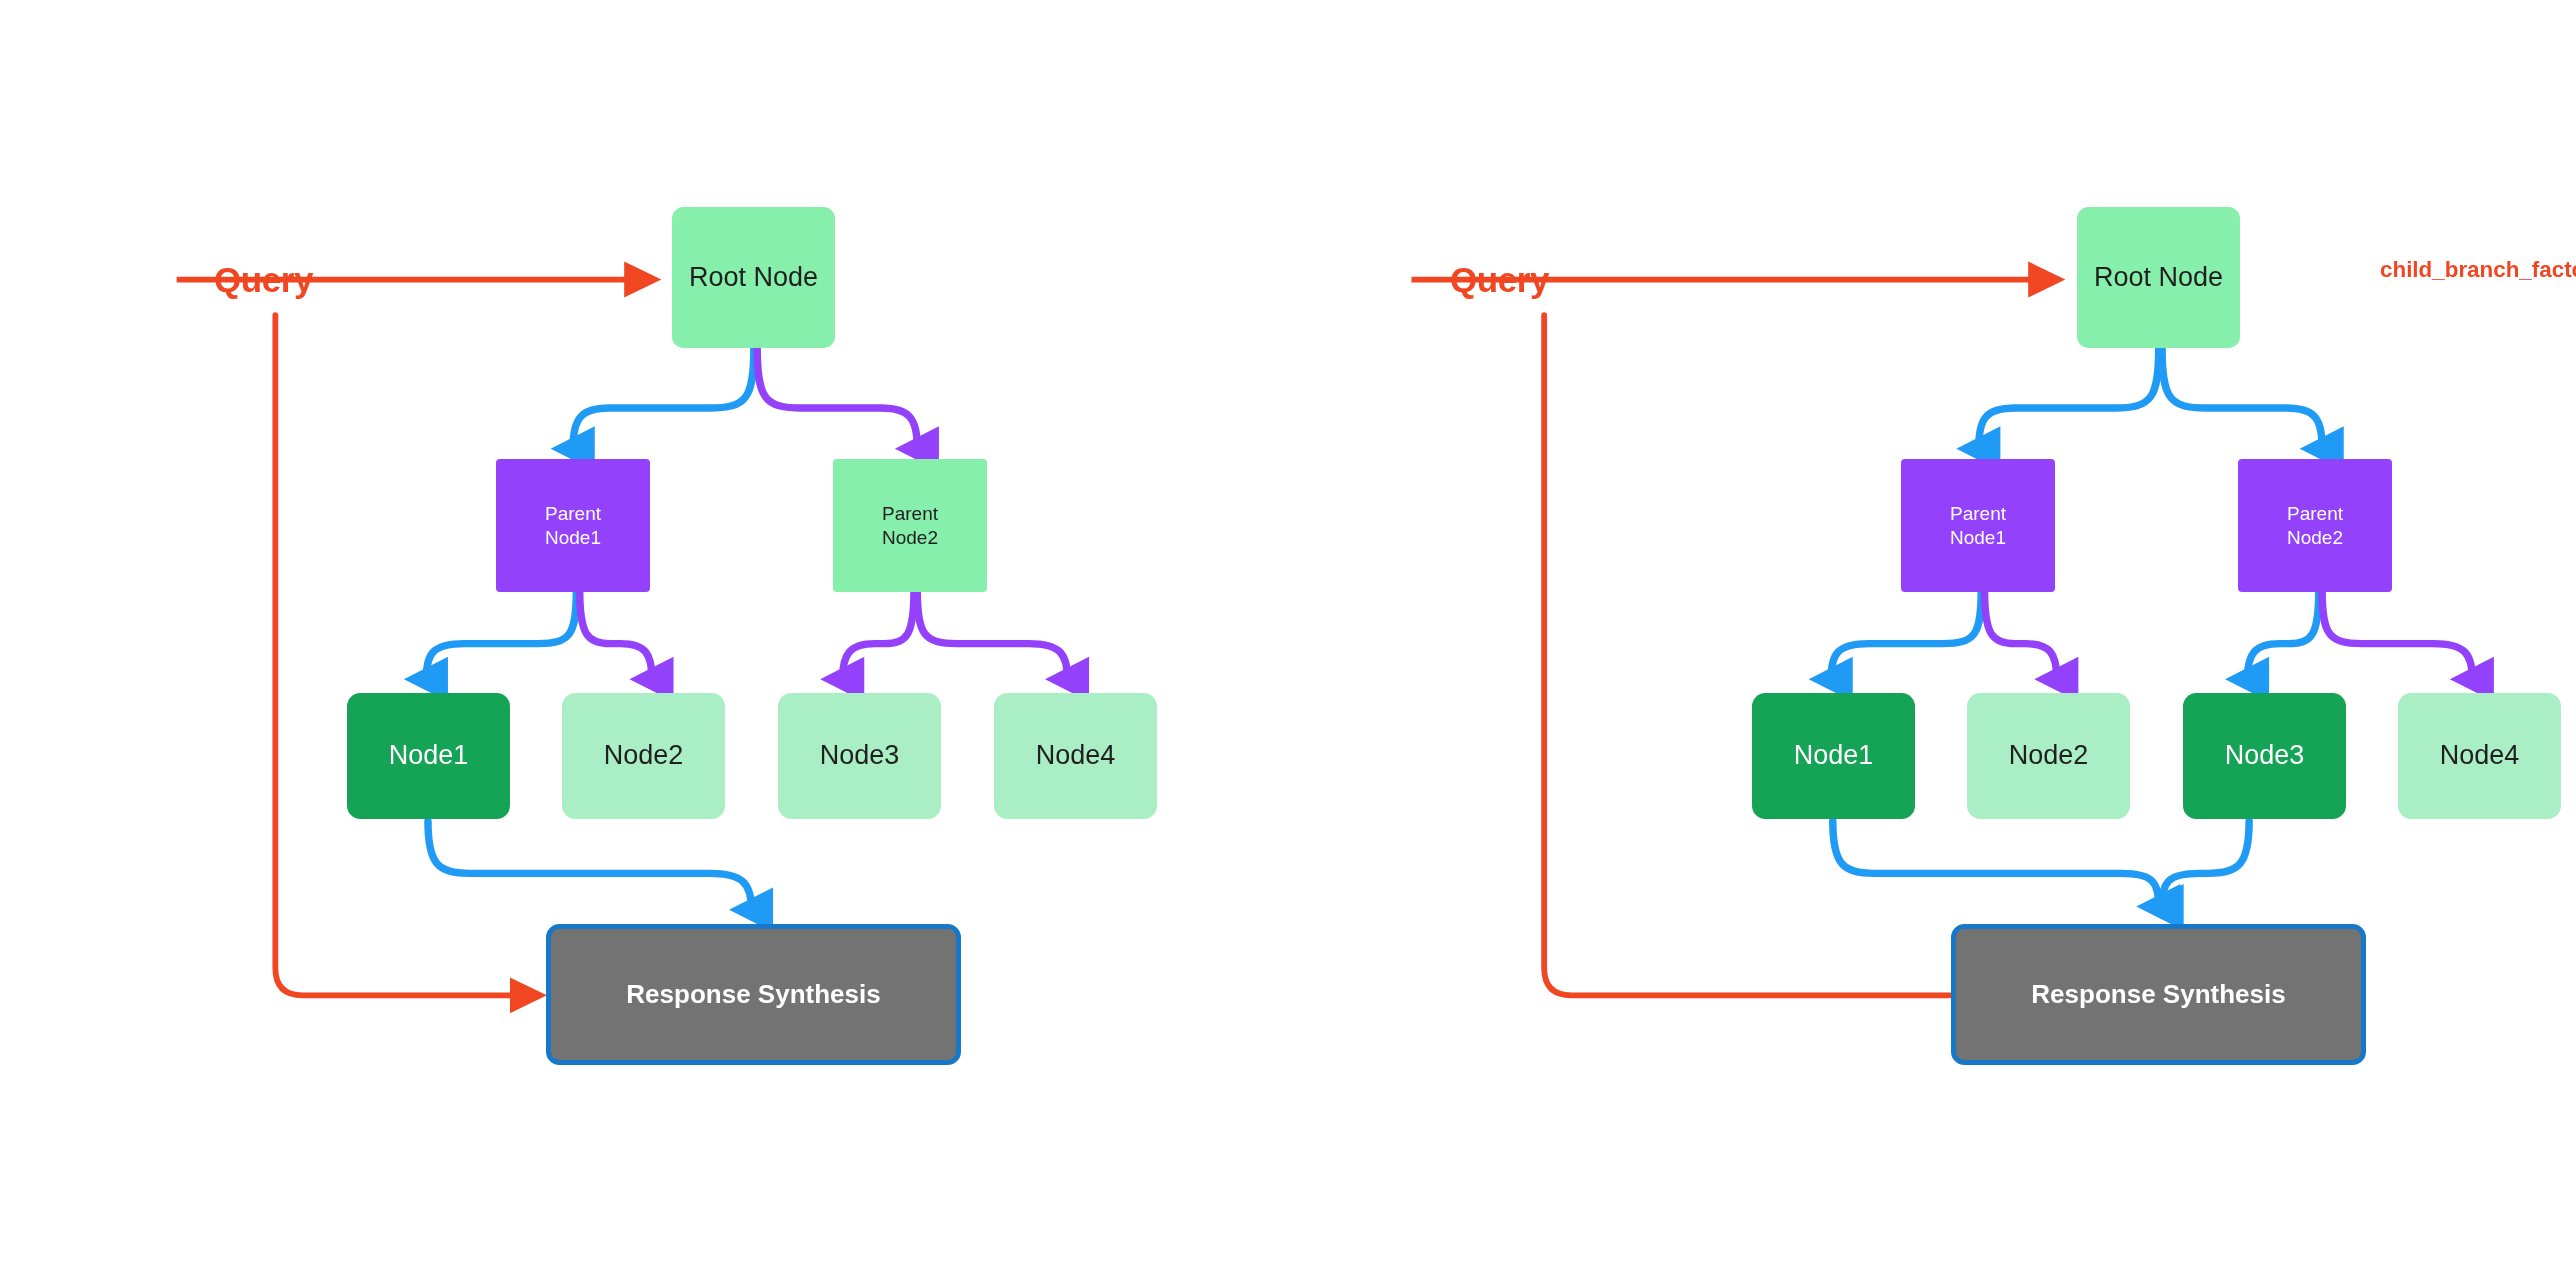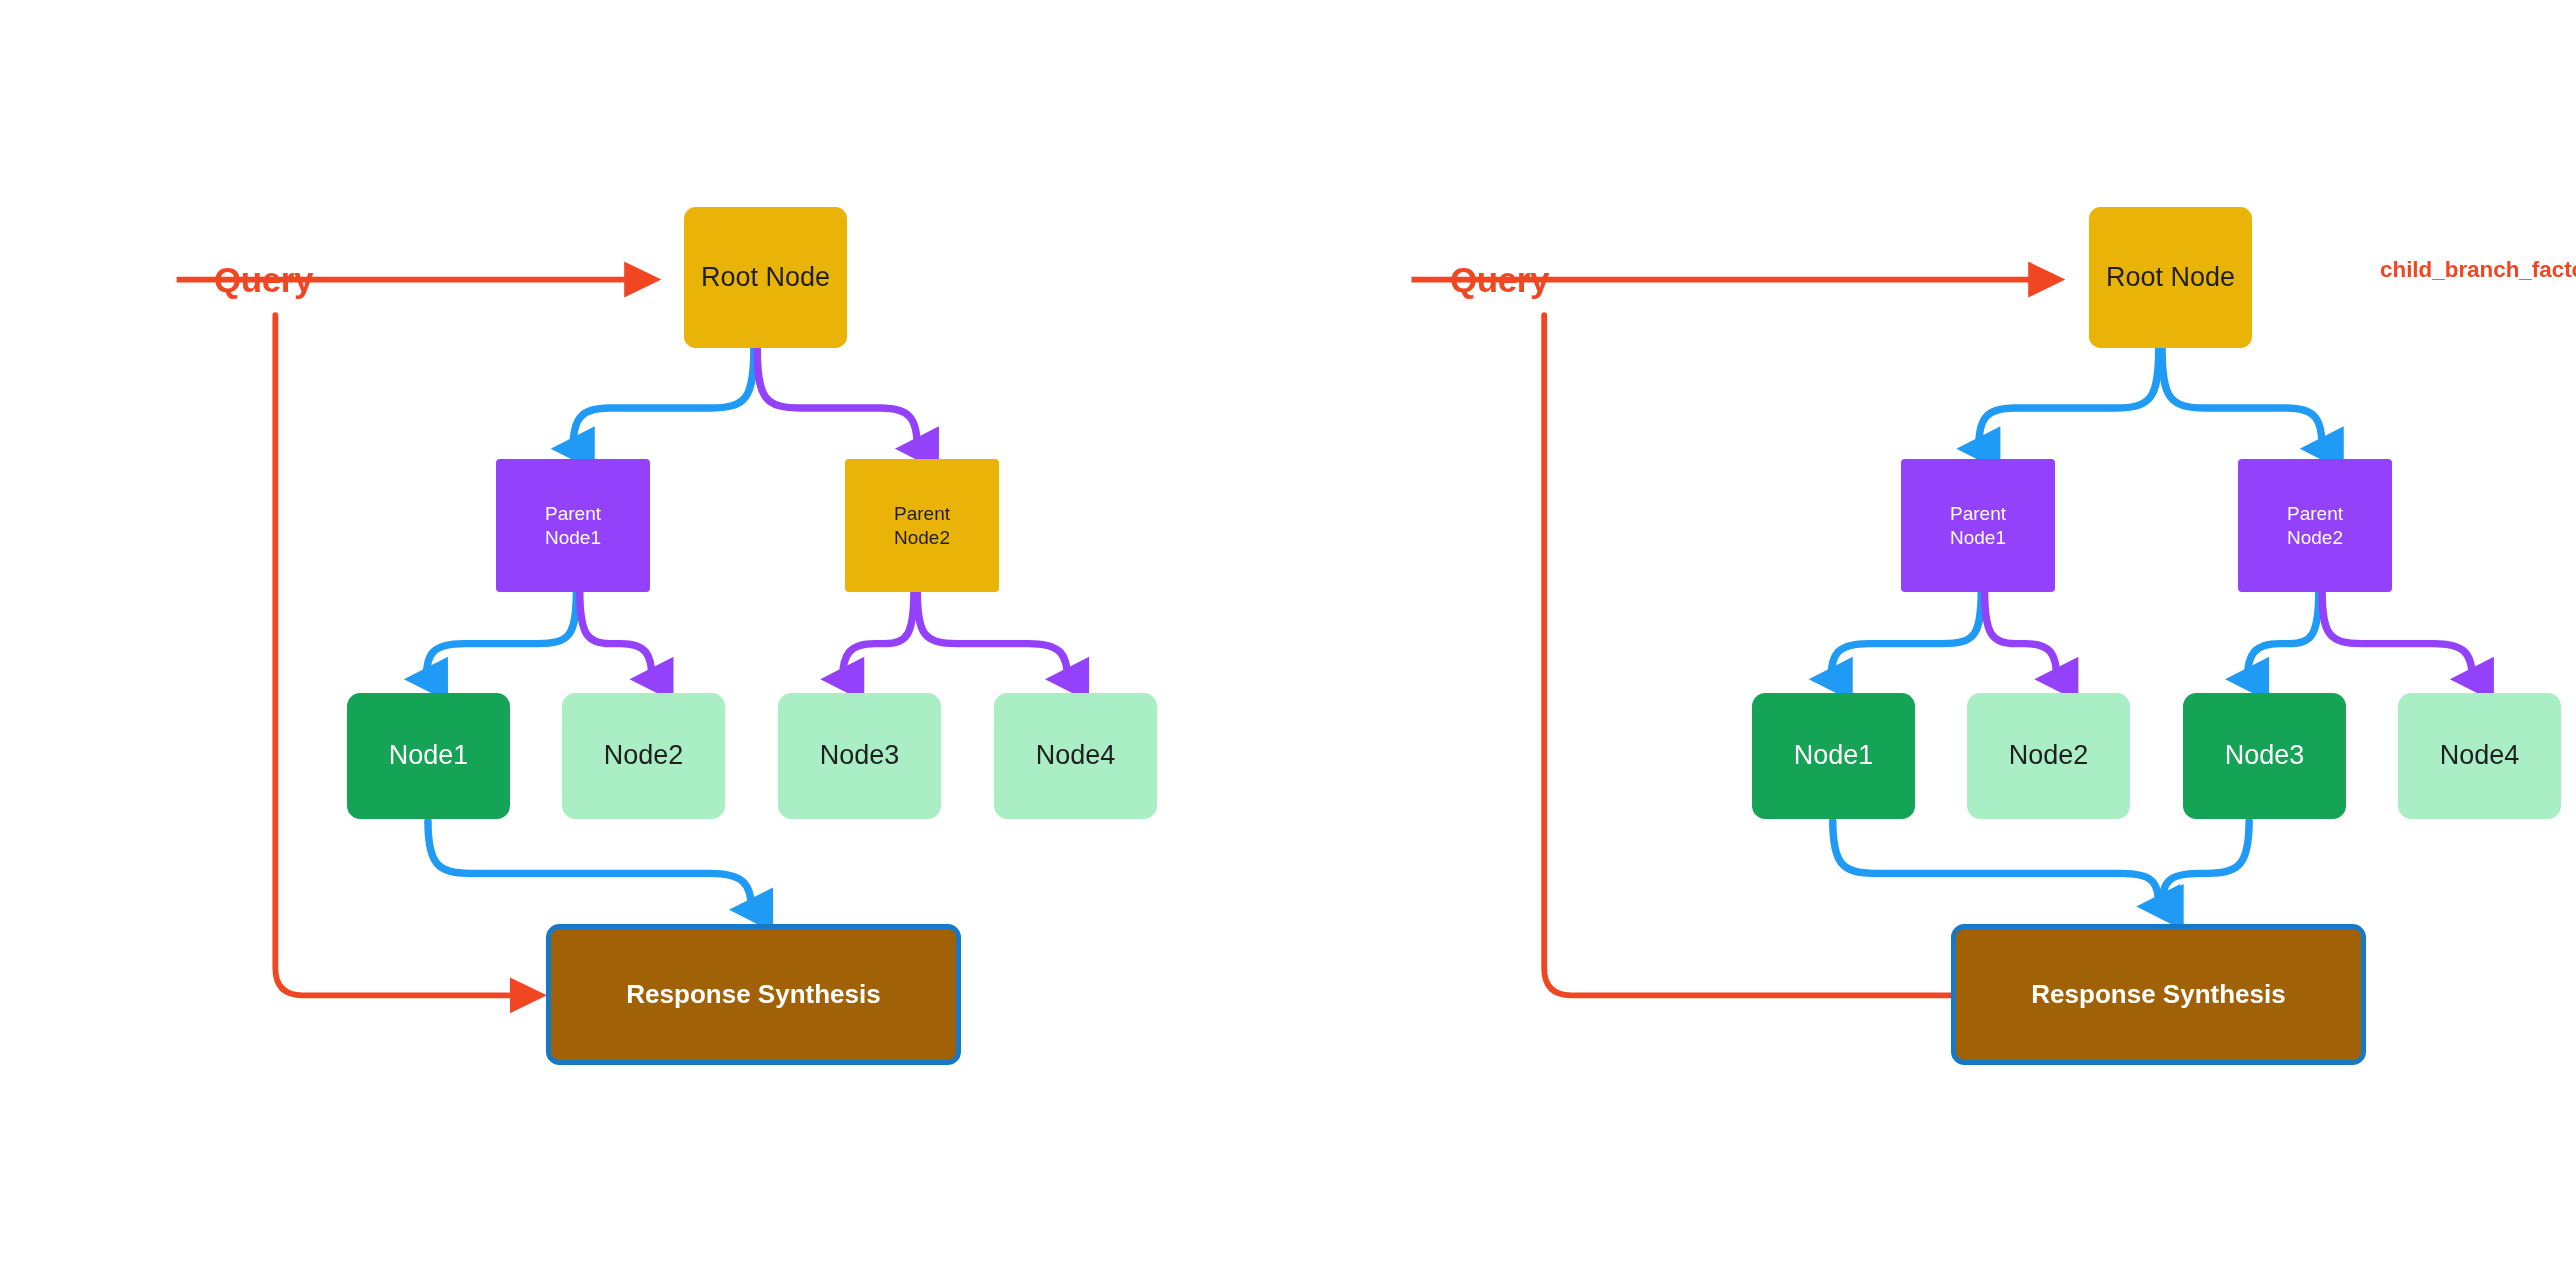--- a/index.html
+++ b/index.html
@@ -71,24 +71,24 @@
     border-radius: 13.3px;
   }
   .node.synthesis {
     width: 415px;
     height: 141px;
     font-size: 26px;
     font-weight: bold;
     color: #ffffff;
     border-radius: 13.3px;
     border: 5.8px solid #1878c8;
-    background: #a16207;
-  }
-
-  .fill-purple-light  { background: #eab308; color: #1f1f1f; margin-left: 12px; }
+    background: #737373;
+  }
+
+  .fill-purple-light  { background: #86efac; color: #1f1f1f; }
   .fill-purple-strong { background: #9341fb; color: #ffffff; }
   .fill-green-light   { background: #a9eec4; color: #1f1f1f; }
   .fill-green-strong  { background: #15a355; color: #ffffff; }
 
   .query-label {
     position: absolute;
     font-size: 35px;
     font-weight: bold;
     color: #f04622;
     letter-spacing: -0.4px;

